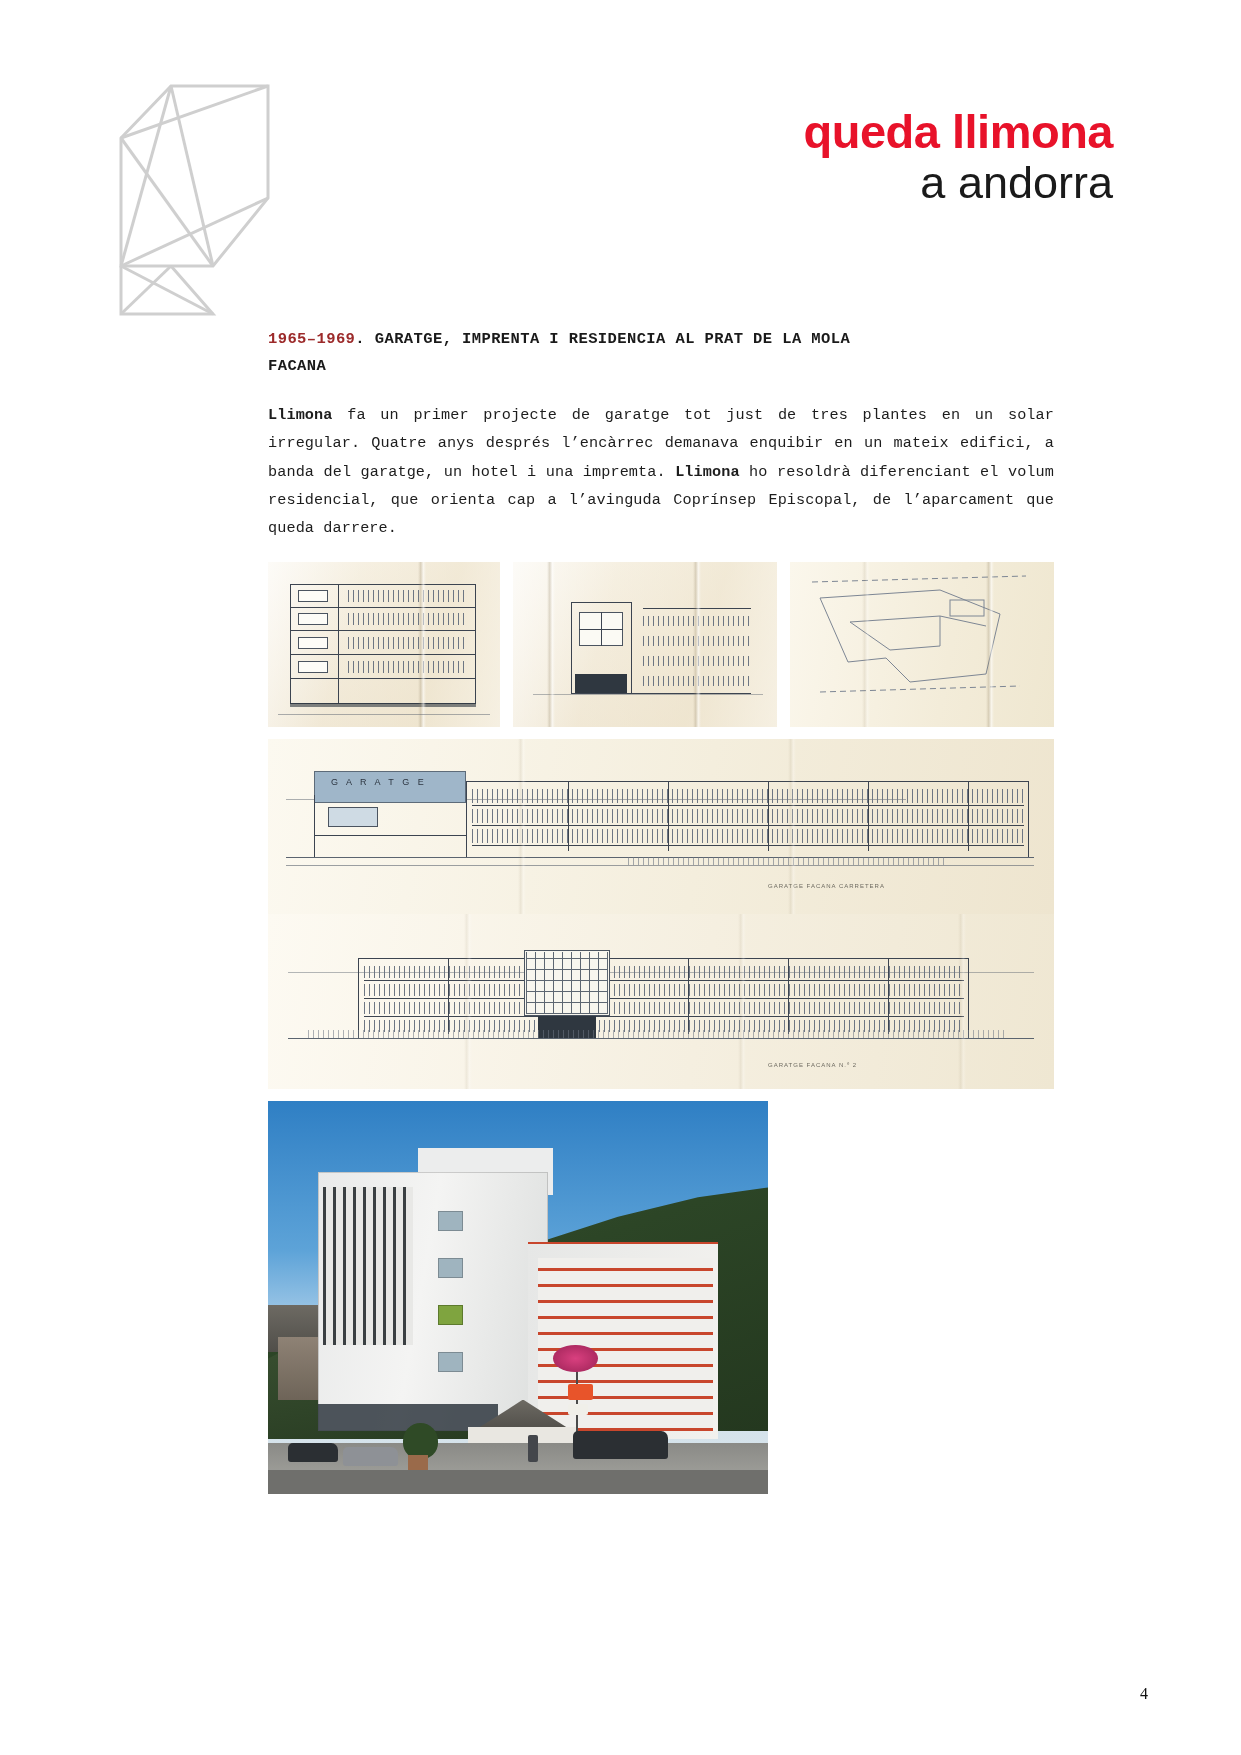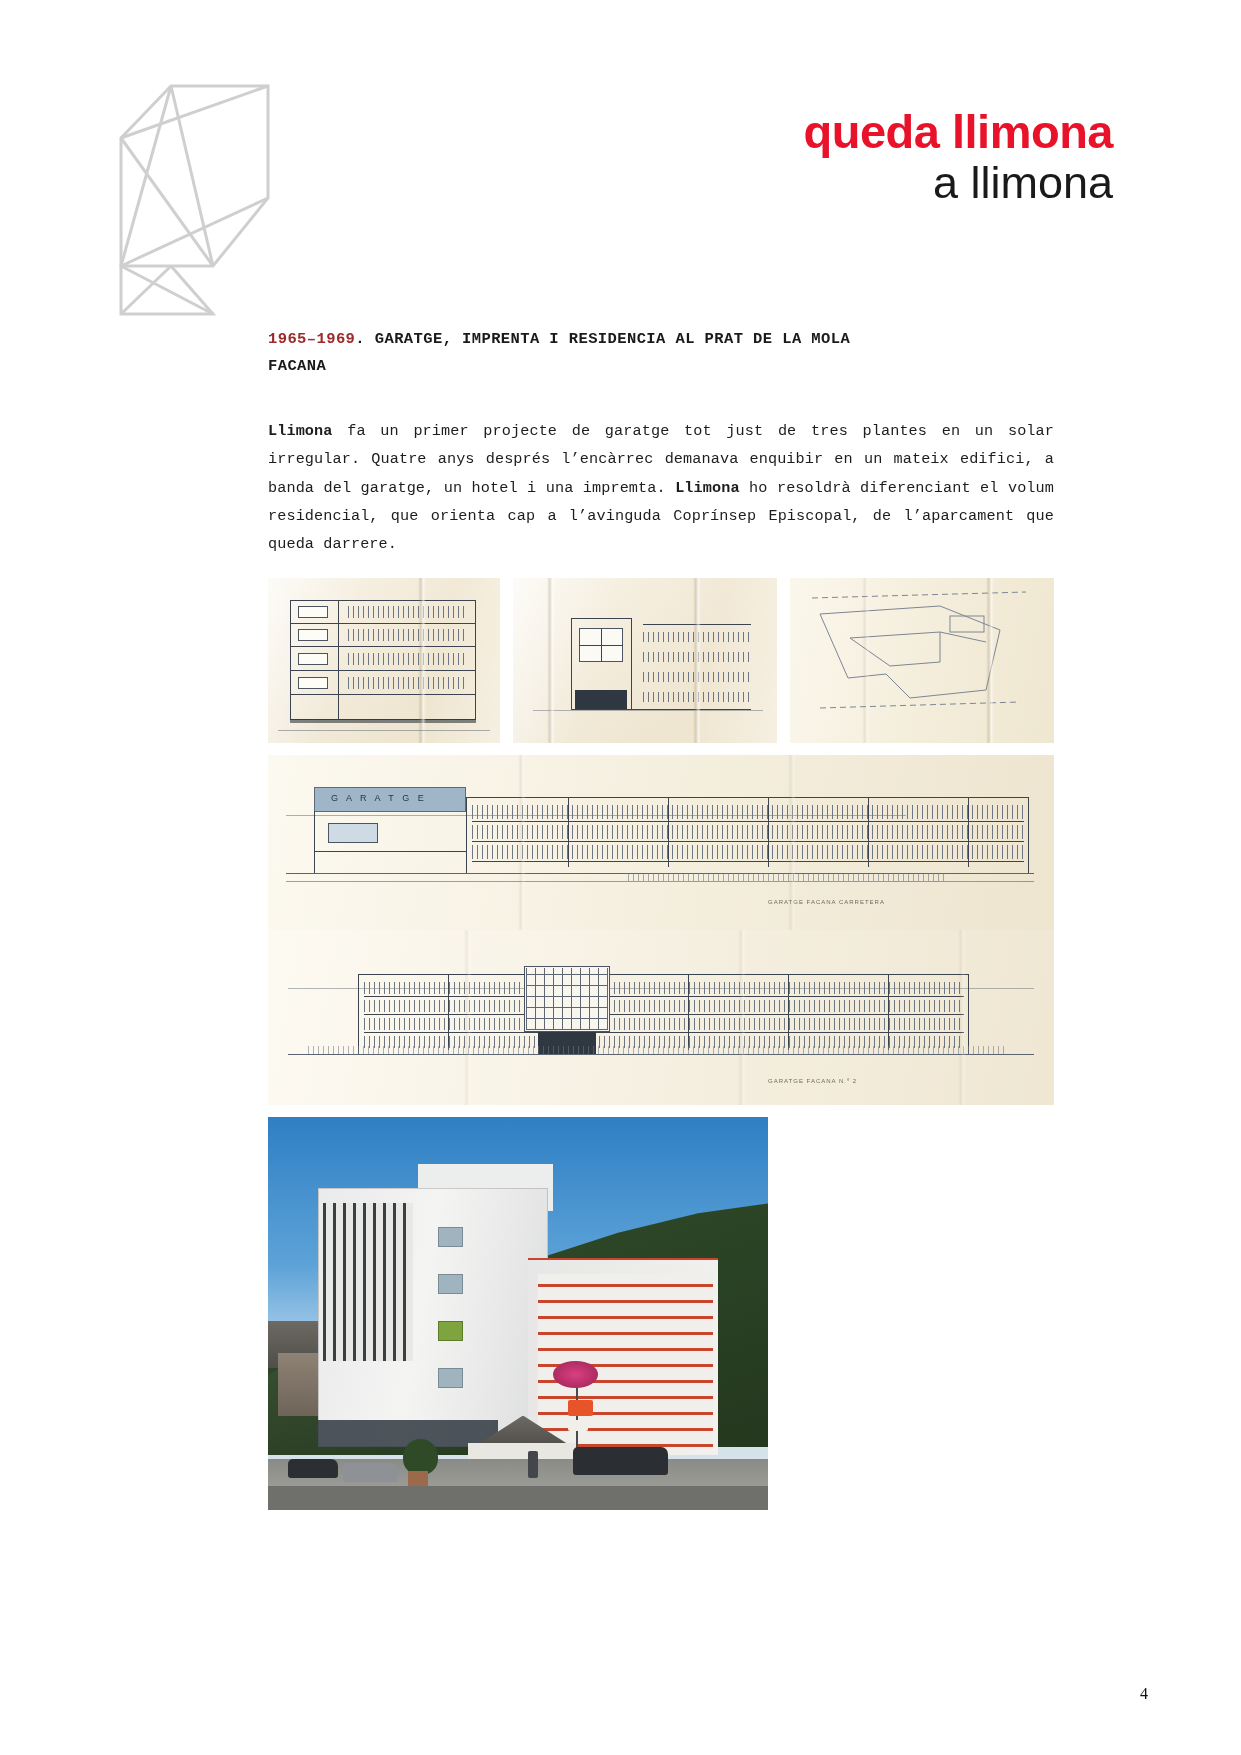--- a/index.html
+++ b/index.html
@@ -57,21 +57,21 @@
     width: 786px;
   }
 
   .section-heading {
     font-family: "Liberation Mono", monospace;
     font-size: 15.5px;
     font-weight: bold;
     color: #1a1a1a;
     line-height: 1.72;
     letter-spacing: 0.4px;
-    margin: 0 0 38px 0;
+    margin: 0 0 22px 0;
   }
   .section-heading .years { color: #9c2a2a; }
 
   .body-text {
     font-family: "Liberation Mono", monospace;
     font-size: 15.2px;
     color: #1d1d1d;
     line-height: 1.85;
     text-align: justify;
     margin: 0 0 20px 0;
@@ -234,21 +234,21 @@
         <path d="M155 120 L8 188"></path>
         <path d="M58 188 L100 236 L8 236 L8 188"></path>
         <path d="M8 188 L100 236"></path>
         <path d="M58 188 L8 236"></path>
       </g>
     </svg>
   </div>
 
   <div class="title-block">
     <span class="title-line1">queda llimona</span>
-    <span class="title-line3">a llimona</span>
+    <span class="title-line3">a andorra</span>
   </div>
 </div>
 
 <div class="content">
 
   <p class="section-heading">
     <span class="years">1965–1969</span><span>. GARATGE, IMPRENTA I RESIDENCIA AL PRAT DE LA MOLA</span><br>
     <span>FACANA</span>
   </p>
 
@@ -317,21 +317,21 @@
       <div class="fold" style="left:196px;"></div>
       <div class="fold" style="left:72px; opacity:.5;"></div>
     </div>
   </div>
 
   <div class="fig fig-wide">
     <div class="paper" style="background:linear-gradient(100deg,#fcf9f0,#f4eedd 55%,#eee5cf);"></div>
     <div class="ink-l" style="left:18px; top:118px; width:748px; height:1px;"></div>
     <div class="ink-l" style="left:18px; top:60px; width:620px; height:1px; opacity:.5;"></div>
 
-    <div style="position:absolute; left:46px; top:32px; width:152px; height:25px; background:#9fb6c9; border:1px solid #5d6b79;">
+    <div style="position:absolute; left:46px; top:32px; width:152px; height:32px; background:#9fb6c9; border:1px solid #5d6b79;">
       <span style="position:absolute; left:16px; top:5px; font-family:'Liberation Sans',sans-serif; font-size:9px; letter-spacing:3px; color:#2c3540;">G A R A T G E</span>
     </div>
     <div class="ink" style="left:46px; top:56px; width:1px; height:62px;"></div>
     <div class="ink" style="left:198px; top:56px; width:1px; height:62px;"></div>
     <div class="ink" style="left:46px; top:96px; width:152px; height:1px;"></div>
     <div class="win" style="left:60px; top:68px; width:50px; height:20px; background:#cfdbe4;"></div>
 
     <div class="ink" style="left:198px; top:42px; width:562px; height:1px;"></div>
     <div class="ink" style="left:198px; top:42px; width:1px; height:76px;"></div>
     <div class="ink" style="left:760px; top:42px; width:1px; height:76px;"></div>

